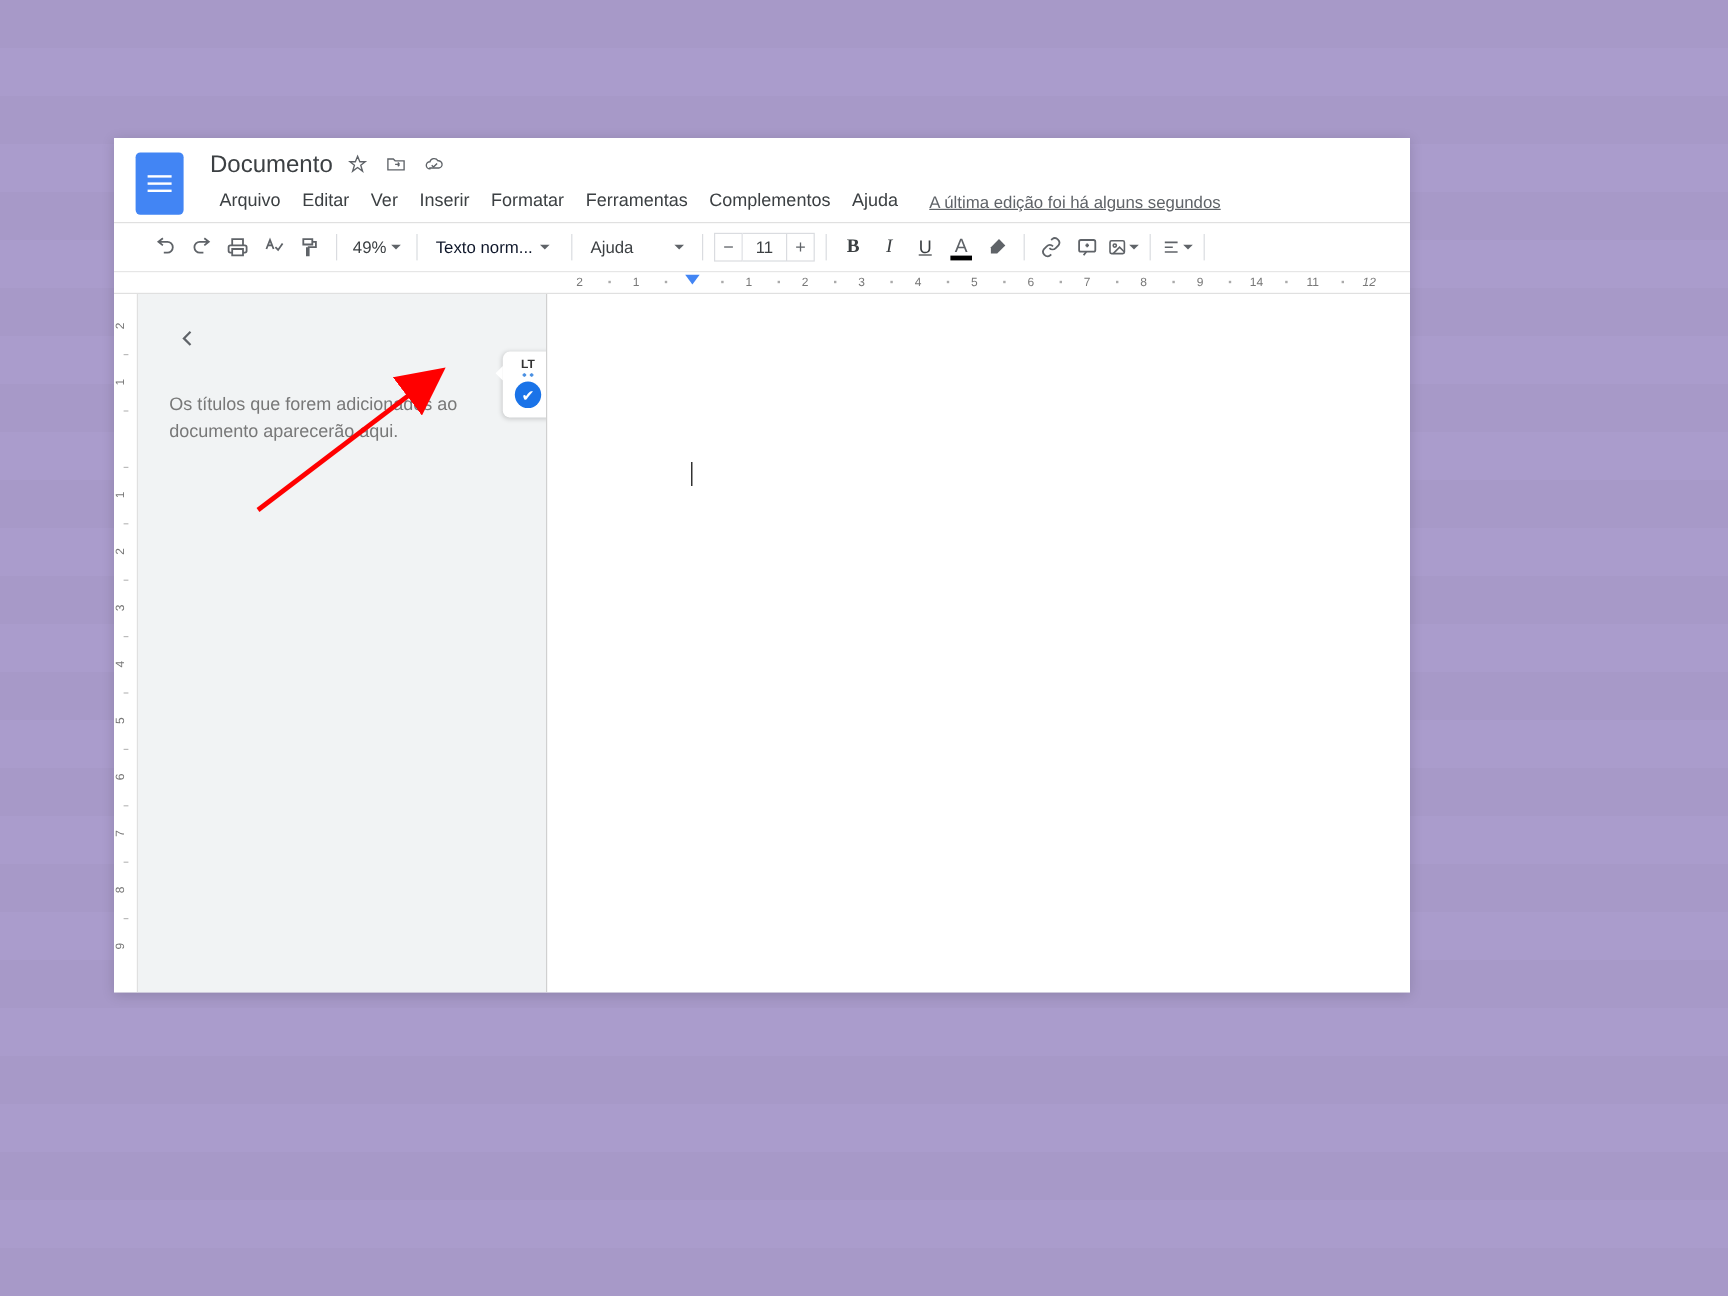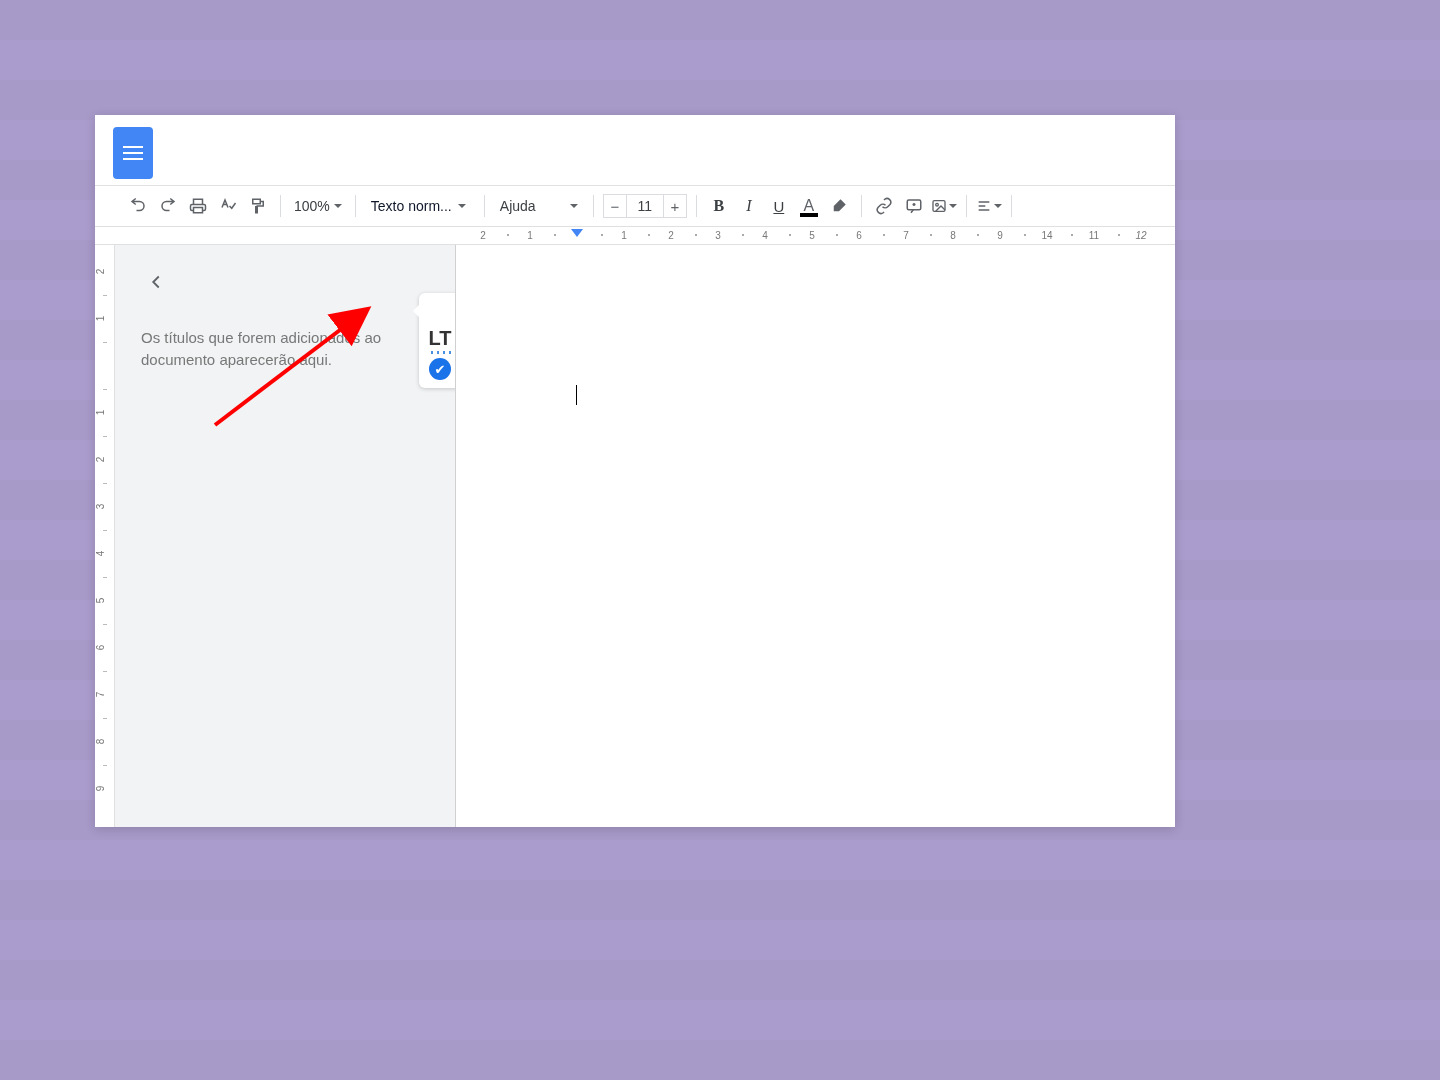--- a/index.html
+++ b/index.html
@@ -337,24 +337,23 @@
     position: absolute;
     left: -6px;
     top: 12px;
     width: 0; height: 0;
     border-top: 6px solid transparent;
     border-bottom: 6px solid transparent;
     border-right: 6px solid #fff;
   }
   .lt-lt {
     font-weight: bold;
-    font-size: 20px;
+    font-size: 10px;
     color: #333;
     position: relative;
-    margin-top: 28px;
   }
   .lt-lt::after {
     content: '';
     position: absolute;
     left: 0; right: 0; bottom: -4px;
     height: 3px;
     background: radial-gradient(circle at 3px 1.5px, #4a90e2 1.3px, transparent 1.4px) 0 0 / 6px 3px repeat-x;
   }
   .lt-check {
     width: 22px; height: 22px;
@@ -379,20 +378,51 @@
 </head>
 <body>
 
 <div class="app-window">
 
   <div class="header">
     <div class="docs-logo">
         <span></span>
       </div>
     <div class="header-main">
+      <div class="title-row">
+        <span class="doc-title">Documento</span>
+        <span class="title-icon">
+          <svg viewBox="0 0 24 24">
+              <path d="M12 3l2.5 6h6l-5 4 2 6.5-5.5-4-5.5 4 2-6.5-5-4h6z" stroke-width="1.5"></path>
+            </svg>
+        </span>
+        <span class="title-icon">
+          <svg viewBox="0 0 24 24">
+              <path d="M3 6h6l2 2h10v10H3z" stroke-width="1.5"></path>
+              <path d="M11 12h5m0 0l-2-2m2 2l-2 2" stroke-width="1.5"></path>
+            </svg>
+        </span>
+        <span class="title-icon">
+          <svg viewBox="0 0 24 24">
+              <path d="M7 17a4 4 0 010-8 5 5 0 019-1 4 4 0 011 8H7z" stroke-width="1.5"></path>
+              <path d="M9 13l2 2 4-4" stroke-width="1.5"></path>
+            </svg>
+        </span>
+      </div>
+      <div class="menu-row">
+        <span class="menu-item">Arquivo</span>
+        <span class="menu-item">Editar</span>
+        <span class="menu-item">Ver</span>
+        <span class="menu-item">Inserir</span>
+        <span class="menu-item">Formatar</span>
+        <span class="menu-item">Ferramentas</span>
+        <span class="menu-item">Complementos</span>
+        <span class="menu-item">Ajuda</span>
+        <span class="last-edit">A última edição foi há alguns segundos</span>
+      </div>
     </div>
   </div>
 
   <div class="toolbar">
     <div class="tool-btn">
       <svg viewBox="0 0 24 24" fill="none" stroke="currentColor" stroke-width="2">
           <path d="M9 10L4 6l5-4M4 6h10a6 6 0 010 12h-4"></path>
         </svg>
     </div>
     <div class="tool-btn">
@@ -410,21 +440,21 @@
           <path d="M4 14l4-10 4 10M5.5 10h5M14 12l3 3 5-7"></path>
         </svg>
     </div>
     <div class="tool-btn">
       <svg viewBox="0 0 24 24" fill="none" stroke="currentColor" stroke-width="2">
           <path d="M5 3h10v6H5zM15 6h4v6h-8v9h-2v-9"></path>
         </svg>
     </div>
     <div class="tool-sep"></div>
     <div class="zoom-box">
-      <span>100%</span>
+      <span>49%</span>
       <span class="caret"></span>
     </div>
     <div class="tool-sep"></div>
     <div class="style-box">
       <span>Texto norm...</span>
       <span class="caret"></span>
     </div>
     <div class="tool-sep"></div>
     <div class="font-box">
       <span>Ajuda</span>

